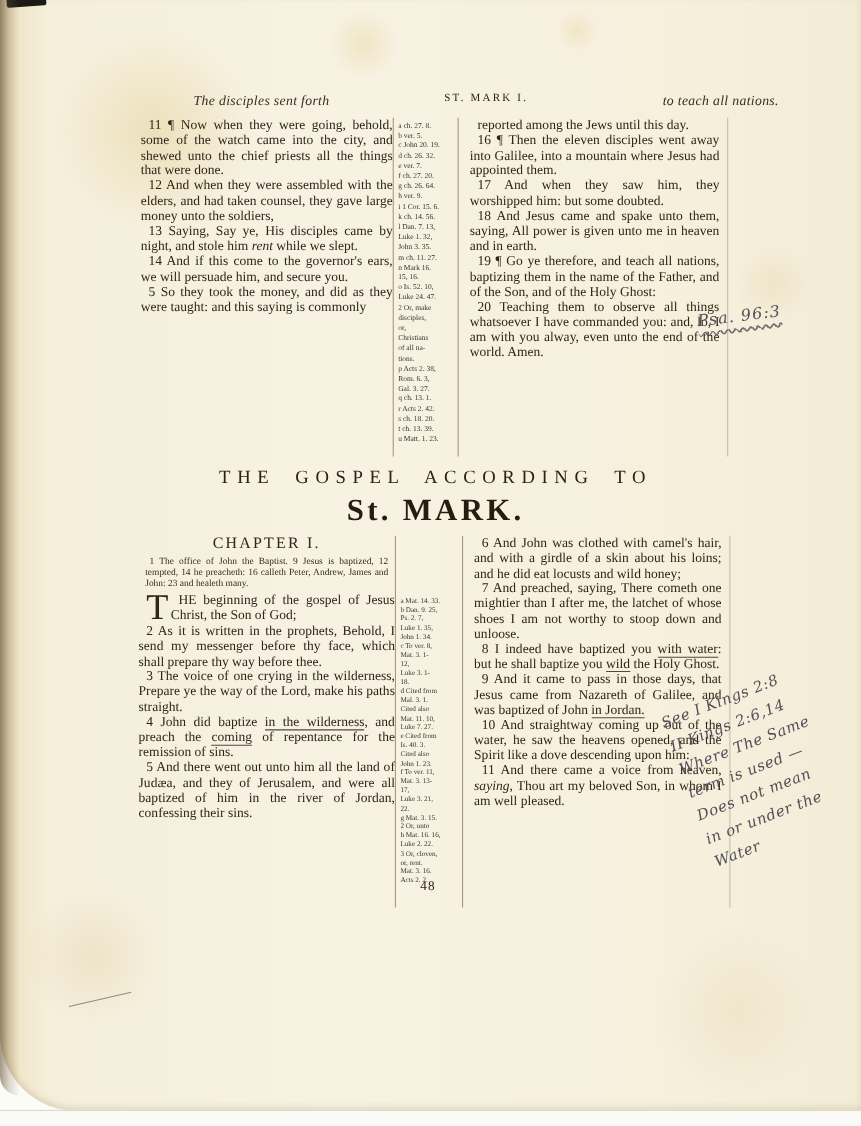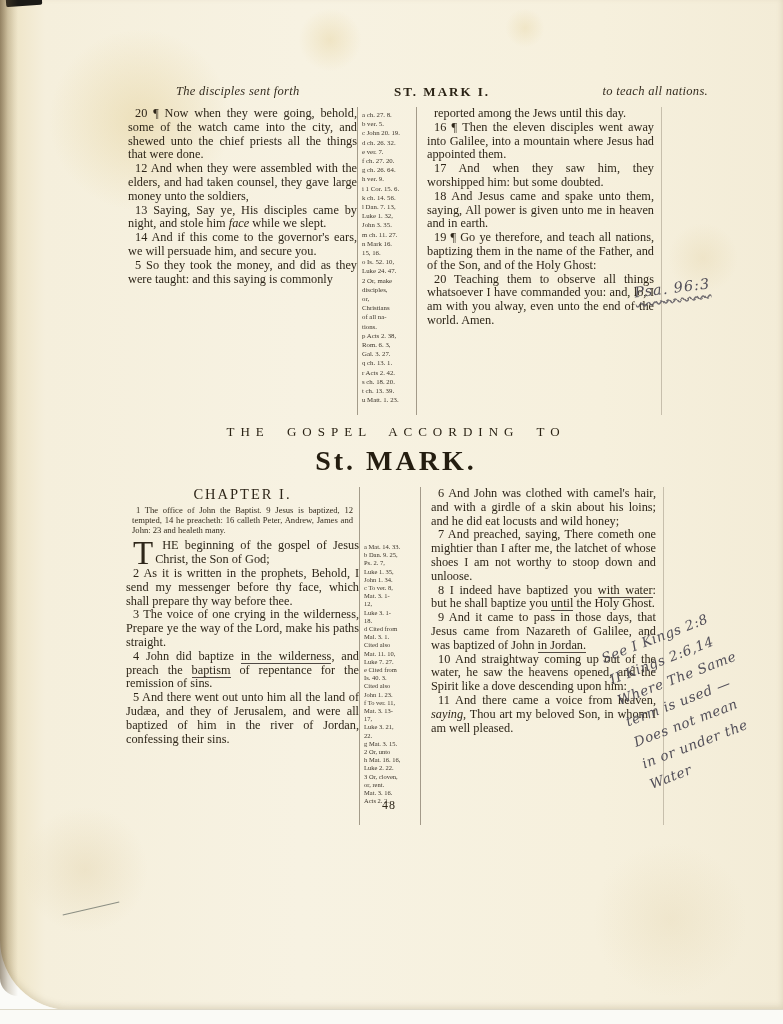--- a/index.html
+++ b/index.html
@@ -35,21 +35,21 @@
   .pencil-scratch{
     position:absolute;left:62px;top:908px;width:58px;height:0;
     border-top:1.5px solid rgba(95,102,95,.7);transform:rotate(-13deg);
   }
   .scanner-strip{position:absolute;left:0;right:0;bottom:0;height:14px;background:#fafaf6;border-top:1px solid #ddd8c8;}
 
   
   .runhead{position:absolute;left:130px;top:84px;width:532px;display:flex;align-items:flex-start;font-size:12.5px;margin-left:46px;}
   .runhead .side{flex:1;font-style:italic;letter-spacing:.3px;color:#352d20;}
   .runhead .side.right{text-align:right;}
-  .runhead .mid{font-size:13px;letter-spacing:2px;font-weight:700;padding:0 14px;color:#2b2315;}
+  .runhead .mid{font-size:10px;letter-spacing:2px;font-weight:400;padding:0 14px;color:#2b2315;}
 
   
   .section{position:absolute;display:grid;}
   .section-top{left:128px;top:107px;width:534px;height:308px;grid-template-columns:229px 60px 245px;}
   .section-mark{left:126px;top:487px;width:538px;height:338px;grid-template-columns:233px 62px 243px;}
   .col{overflow:hidden;}
   .col.text-col{font-size:12.3px;line-height:13.8px;text-align:justify;}
   .col.right-col{border-right:1px solid rgba(80,68,50,.28);padding-right:7px;padding-left:10px;}
   .col.refs-col{
     border-left:1px solid rgba(80,68,50,.5);border-right:1px solid rgba(80,68,50,.5);
@@ -57,21 +57,21 @@
   }
   .section-mark .refs-col{padding-top:56px;font-size:6.5px;line-height:8.2px;}
   .verse{margin:0;text-indent:7px;}
   .ref-line{margin:0;text-indent:0;white-space:nowrap;overflow:hidden;}
   .it{font-style:italic;}
   .hand-u{border-bottom:1.6px solid rgba(50,44,40,.85);padding-bottom:0;}
   .dropcap{float:left;font-size:33px;line-height:26px;padding:1px 2px 0 0;font-weight:500;}
 
   
   .title-block{position:absolute;left:130px;top:424px;width:532px;text-align:center;}
-  .title-line1{font-size:13px;letter-spacing:6px;word-spacing:8px;font-weight:500;color:#2b2315;}
+  .title-line1{font-size:17px;letter-spacing:6px;word-spacing:8px;font-weight:500;color:#2b2315;}
   .title-line2{font-size:28px;letter-spacing:3px;font-weight:700;margin-top:5px;color:#241d10;}
 
   
   .chapter-heading{text-align:center;font-size:14.5px;letter-spacing:2px;font-weight:500;margin:1px 0 3px;text-indent:0;}
   .chapter-summary{font-size:8.6px;line-height:10.2px;text-align:justify;margin:0 0 4px;padding:0 6px;text-indent:4px;color:#332b1d;}
 
   
   .page-number{position:absolute;left:382px;top:798px;font-size:12px;letter-spacing:1px;}
 
   
@@ -90,23 +90,23 @@
 <div class="page">
 
   <div class="runhead">
     <span class="side">The disciples sent forth</span>
     <span class="mid">ST. MARK I.</span>
     <span class="side right">to teach all nations.</span>
   </div>
 
   <div class="section section-top">
     <div class="col text-col">
-        <p class="verse">20 ¶ Now when they were going, behold, some of the watch came into the city, and shewed unto the chief priests all the things that were done.</p>
+        <p class="verse">11 ¶ Now when they were going, behold, some of the watch came into the city, and shewed unto the chief priests all the things that were done.</p>
         <p class="verse">12 And when they were assembled with the elders, and had taken counsel, they gave large money unto the soldiers,</p>
-        <p class="verse">13 Saying, Say ye, His disciples came by night, and stole him <span class="it">face</span> while we slept.</p>
+        <p class="verse">13 Saying, Say ye, His disciples came by night, and stole him <span class="it">rent</span> while we slept.</p>
         <p class="verse">14 And if this come to the governor's ears, we will persuade him, and secure you.</p>
         <p class="verse">5 So they took the money, and did as they were taught: and this saying is commonly</p>
       </div>
     <div class="col refs-col">
         <p class="ref-line">a ch. 27. 8.</p>
         <p class="ref-line">b ver. 5.</p>
         <p class="ref-line">c John 20. 19.</p>
         <p class="ref-line">d ch. 26. 32.</p>
         <p class="ref-line">e ver. 7.</p>
         <p class="ref-line">f ch. 27. 20.</p>
@@ -153,21 +153,21 @@
   </div>
 
   <div class="section section-mark">
     <div class="col text-col">
       <p class="verse chapter-heading">CHAPTER I.</p>
       <p class="chapter-summary">1 The office of John the Baptist. 9 Jesus is baptized, 12 tempted, 14 he preacheth: 16 calleth Peter, Andrew, James and John: 23 and healeth many.</p>
       <div>
           <p class="verse"><span class="dropcap">T</span>HE beginning of the gospel of Jesus Christ, the Son of God;</p>
           <p class="verse">2 As it is written in the prophets, Behold, I send my messenger before thy face, which shall prepare thy way before thee.</p>
           <p class="verse">3 The voice of one crying in the wilderness, Prepare ye the way of the Lord, make his paths straight.</p>
-          <p class="verse">4 John did baptize <span class="hand-u">in the wilderness</span>, and preach the <span class="hand-u">baptism</span> of repentance for the remission of sins.</p>
+          <p class="verse">4 John did baptize <span class="hand-u">in the wilderness</span>, and preach the <span class="hand-u">coming</span> of repentance for the remission of sins.</p>
           <p class="verse">5 And there went out unto him all the land of Judæa, and they of Jerusalem, and were all baptized of him in the river of Jordan, confessing their sins.</p>
         </div>
     </div>
     <div class="col refs-col">
         <p class="ref-line">a Mat. 14. 33.</p>
         <p class="ref-line">b Dan. 9. 25,</p>
         <p class="ref-line">Ps. 2. 7,</p>
         <p class="ref-line">Luke 1. 35,</p>
         <p class="ref-line">John 1. 34.</p>
         <p class="ref-line">c To ver. 8,</p>
@@ -194,21 +194,21 @@
         <p class="ref-line">h Mat. 16. 16,</p>
         <p class="ref-line">Luke 2. 22.</p>
         <p class="ref-line">3 Or, cloven,</p>
         <p class="ref-line">or, rent.</p>
         <p class="ref-line">Mat. 3. 16.</p>
         <p class="ref-line">Acts 2. 2.</p>
       </div>
     <div class="col text-col right-col">
         <p class="verse">6 And John was clothed with camel's hair, and with a girdle of a skin about his loins; and he did eat locusts and wild honey;</p>
         <p class="verse">7 And preached, saying, There cometh one mightier than I after me, the latchet of whose shoes I am not worthy to stoop down and unloose.</p>
-        <p class="verse">8 I indeed have baptized you <span class="hand-u">with water</span>: but he shall baptize you <span class="hand-u">until</span> the Holy Ghost.</p>
+        <p class="verse">8 I indeed have baptized you <span class="hand-u">with water</span>: but he shall baptize you <span class="hand-u">wild</span> the Holy Ghost.</p>
         <p class="verse">9 And it came to pass in those days, that Jesus came from Nazareth of Galilee, and was baptized of John <span class="hand-u">in Jordan.</span></p>
         <p class="verse">10 And straightway coming up out of the water, he saw the heavens opened, and the Spirit like a dove descending upon him:</p>
         <p class="verse">11 And there came a voice from heaven, <span class="it">saying</span>, Thou art my beloved Son, in whom I am well pleased.</p>
       </div>
   </div>
 
   <div class="page-number">48</div>
 
   <div class="hand note-psa">Psa. 96:3</div>
   <div class="hand note-margin">

